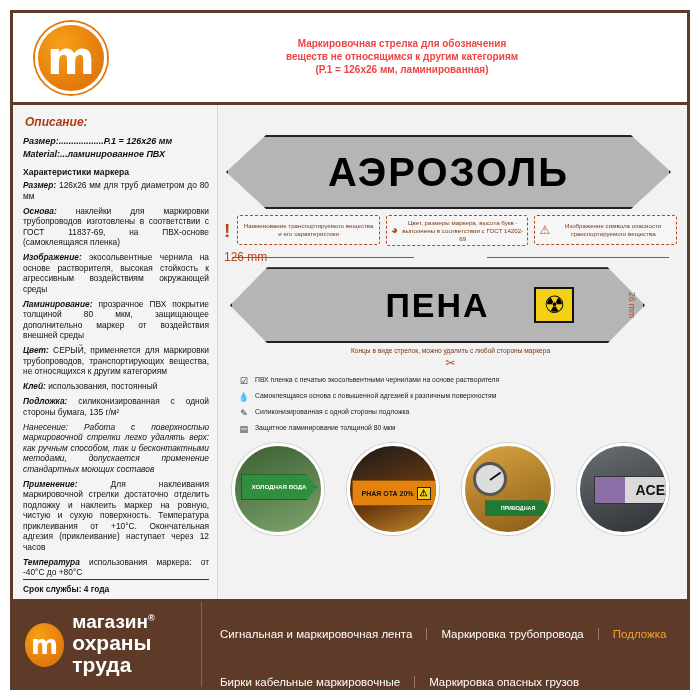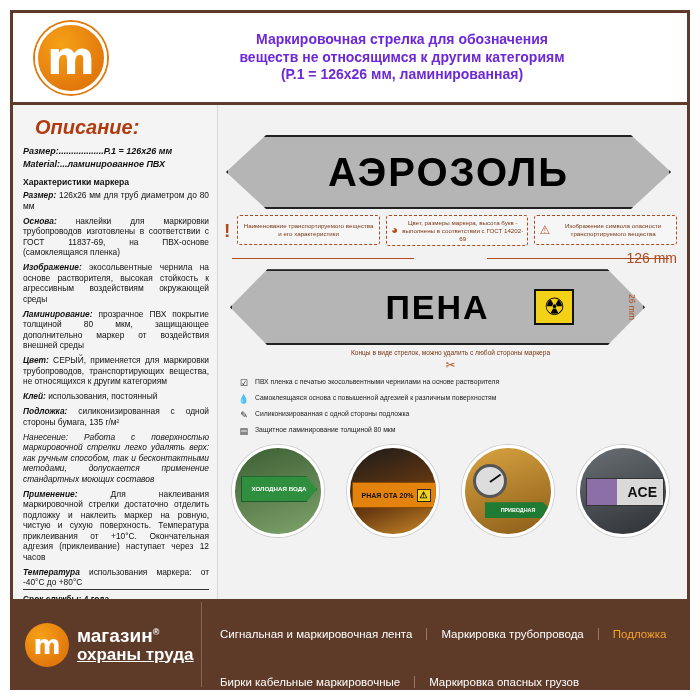--- a/index.html
+++ b/index.html
@@ -43,23 +43,23 @@
     box-shadow:0 0 0 2px #e2790c;
     display:flex; align-items:center; justify-content:center;
     color:#fff; font-size:46px; font-weight:bold;
     font-family:"DejaVu Sans", sans-serif;
     line-height:1;
   }
   .header-title {
     flex:1; padding-right:14px; padding-left:2px;
     text-align:center;
     font-weight:bold;
-    font-size:14px;
+    font-size:10px;
     line-height:1.28;
-    color:#6d28d9;
+    color:#ef4444;
   }
   
   .body {
     flex:1 1 auto;
     display:flex;
     position:relative;
     background:#f2f2f2;
     overflow:hidden;
   }
   .left-col {
@@ -68,22 +68,22 @@
     background:#f4f4f4;
     border-right:1px solid #d8d8d8;
     padding:8px 8px 4px 10px;
     font-size:8.4px;
     line-height:1.25;
     color:#111;
     overflow:hidden;
   }
   .opisanie {
     font-style:italic; font-weight:bold;
-    font-size:20px; color:#b13a0f;
-    margin:2px 0 6px 12px;
+    font-size:12px; color:#b13a0f;
+    margin:2px 0 6px 2px;
   }
   .lead {
     font-style:italic; font-weight:bold; font-size:9px;
     margin-bottom:2px;
   }
   .char-title {
     font-weight:bold; font-size:8.6px; margin:6px 0 3px 0;
   }
   .para { margin-bottom:4.5px; text-align:justify; }
   .para .k { font-weight:bold; font-style:italic; }
@@ -135,21 +135,21 @@
     background:rgba(255,255,255,0.35);
     min-height:30px;
   }
   .note .ico { flex:0 0 auto; font-size:12px; color:#b14a1e; }
   .note .txt { flex:1 1 auto; }
   .bang {
     color:#b14a1e; font-weight:bold; font-size:19px;
     line-height:1; margin-right:1px; align-self:center;
   }
   .dim-top {
-    text-align:right; font-size:14px; color:#b14a1e;
+    text-align:left; font-size:12px; color:#b14a1e;
     margin-top:4px; position:relative;
   }
   .dim-top:before, .dim-top:after {
     content:""; position:absolute; top:50%;
     height:1px; background:#b14a1e;
   }
   .dim-top:before { left:8px; right:58%; }
   .dim-top:after { right:8px; left:58%; }
   .marker2-wrap { position:relative; padding-right:26px; }
   .marker-small {
@@ -230,21 +230,21 @@
     width:13px; height:2px; background:#111; transform-origin:left center;
     transform:rotate(-35deg);
   }
   .pipe-lbl {
     position:absolute; left:20px; top:54px; width:66px; height:16px;
     background:#1f7a34; color:#fff; font-size:5.4px; font-weight:bold;
     display:flex; align-items:center; justify-content:center;
     clip-path:polygon(0% 0%, 88% 0%, 100% 50%, 88% 100%, 0% 100%);
   }
   .ace-lbl {
-    position:absolute; left:6px; top:30px; width:78px; height:28px;
+    position:absolute; left:14px; top:30px; width:78px; height:28px;
     background:linear-gradient(90deg,#8d6fa8 0 40%, #d9d9d9 40% 100%);
     border:1px solid #333;
     display:flex; align-items:center; justify-content:flex-end;
     color:#111; font-size:14px; font-weight:bold; padding-right:6px;
   }
   
   .footer {
     flex:0 0 auto;
     height:88px;
     background:#5e3a28;
@@ -260,21 +260,21 @@
   .fl-circle {
     width:44px; height:44px; border-radius:50%;
     background:radial-gradient(circle at 35% 30%, #f6a117, #e2790c 70%);
     display:flex; align-items:center; justify-content:center;
     color:#fff; font-size:26px; font-weight:bold;
     font-family:"DejaVu Sans", sans-serif;
   }
   .fl-text { line-height:1.05; }
   .fl-text .l1 { font-size:19px; font-weight:bold; }
   .fl-text .l1 sup { font-size:9px; }
-  .fl-text .l2 { font-size:17px; font-weight:bold;text-decoration:underline; }
+  .fl-text .l2 { font-size:21px; font-weight:bold; }
   .footer-links {
     flex:1 1 auto; display:flex; flex-direction:column;
     justify-content:center; gap:10px; padding:0 10px 0 4px;
     border-left:1px solid #8a6550;
   }
   .flrow { display:flex; align-items:center; }
   .flrow a {
     color:#ffffff; font-size:11.5px; text-decoration:none;
     padding:0 14px; white-space:nowrap;margin-top:26px;
   }

